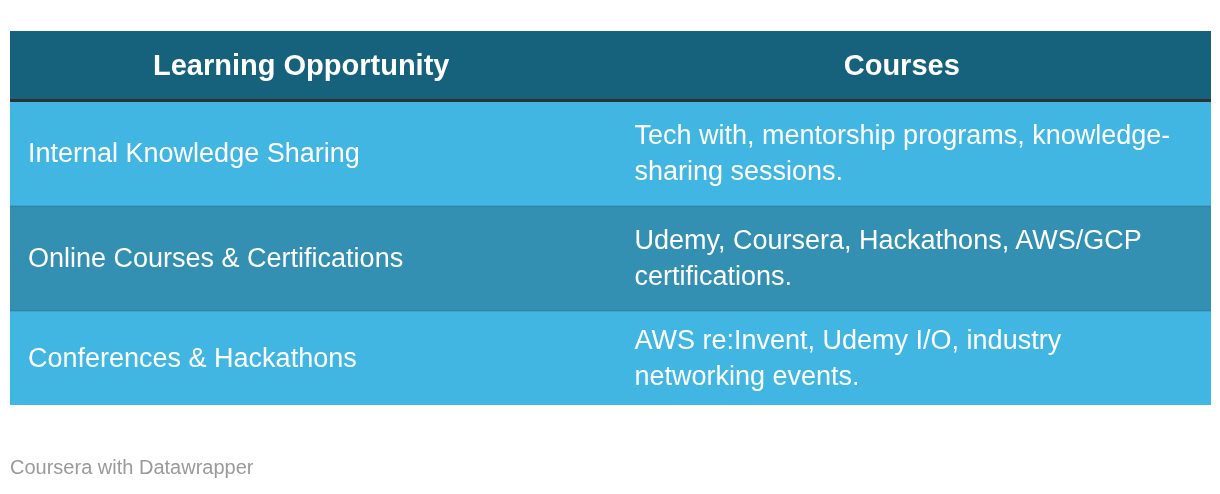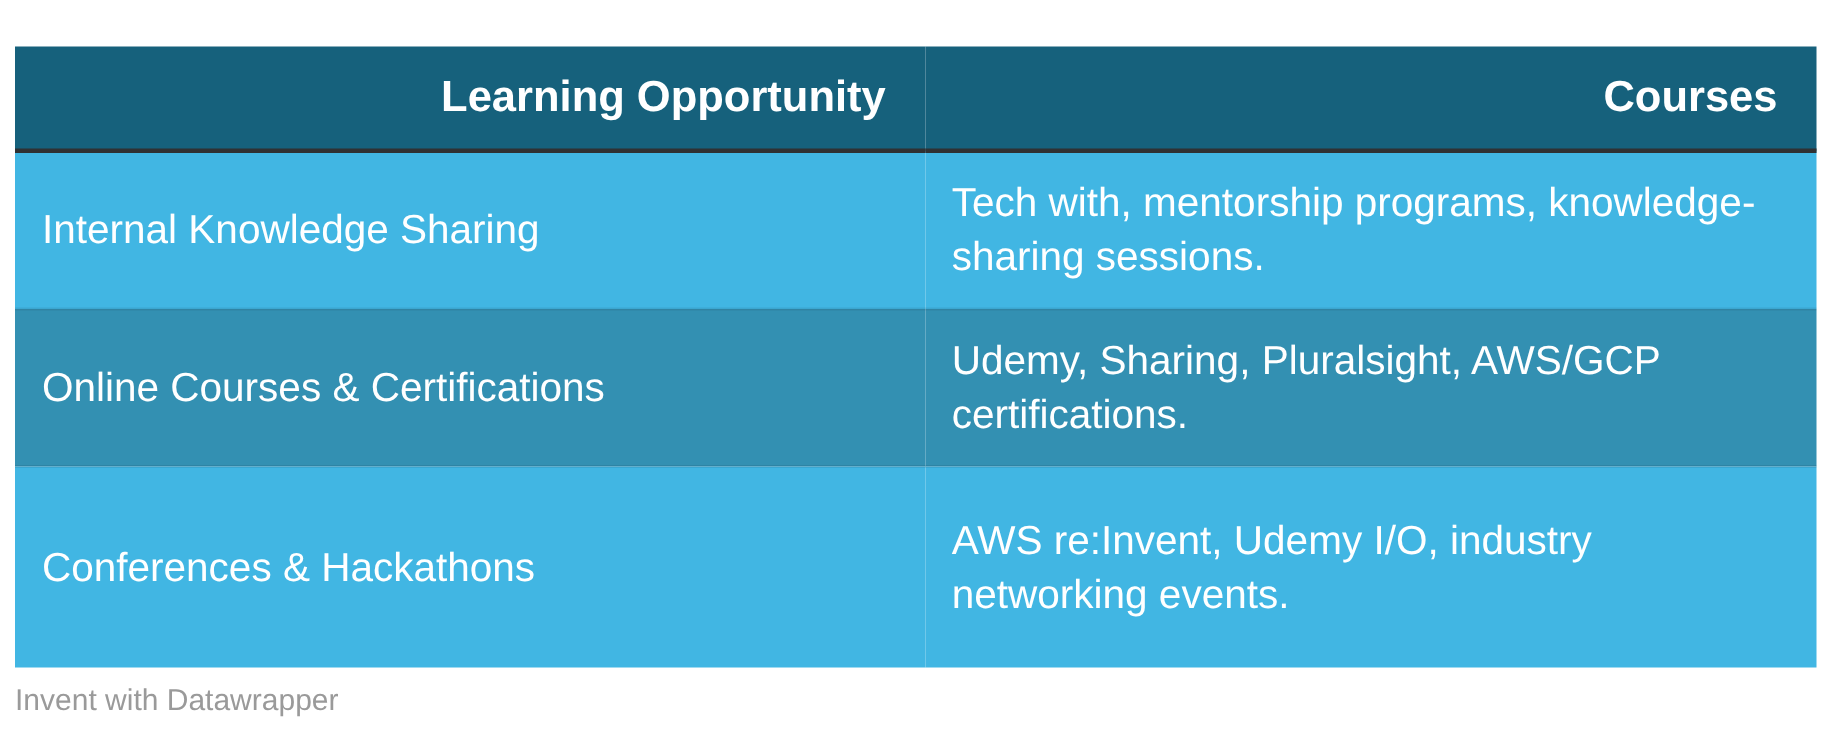--- a/index.html
+++ b/index.html
@@ -27,38 +27,38 @@
     border-spacing: 0;
   }
   col.col-opportunity { width: 50.5%; }
   col.col-examples   { width: 49.5%; }
 
   table.dw-table thead th {
     background: var(--header-bg, #16617c);
     color: var(--text-color, #ffffff);
     font-size: 29px;
     font-weight: bold;
-    text-align: right;
+    text-align: center;
     height: 68px;
     padding: 0 26px 0 2px;
     vertical-align: middle;
     border-bottom: 3px solid var(--header-border, #2f3133);
   }
   table.dw-table tbody td {
     color: var(--text-color, #ffffff);
     font-size: 27px;
     line-height: 36px;
     text-align: left;
     padding: 0 26px 0 18px;
     vertical-align: middle;
   }
   tr.row-light  td { background: var(--row-light, #41b6e3); }
   tr.row-medium td { background: var(--row-medium, #3390b2); }
   table.dw-table tbody tr { height: 105px; }
-  table.dw-table tbody tr:last-child { height: 134px; }
+  table.dw-table tbody tr:last-child { height: 94px; }
   table.dw-table tbody tr + tr td {
     border-top: 2px solid rgba(0,0,0,0.08);
   }
   .footer {
     position: absolute;
     left: 10px;
     top: 455px;
     font-size: 20px;
     line-height: 24px;
   }
@@ -84,26 +84,26 @@
         <th>Courses</th>
       </tr>
     </thead>
     <tbody>
       <tr class="row-light">
         <td>Internal Knowledge Sharing</td>
         <td>Tech with, mentorship programs, knowledge-sharing sessions.</td>
       </tr>
       <tr class="row-medium">
         <td>Online Courses &amp; Certifications</td>
-        <td>Udemy, Sharing, Pluralsight, AWS/GCP certifications.</td>
+        <td>Udemy, Coursera, Hackathons, AWS/GCP certifications.</td>
       </tr>
       <tr class="row-light">
         <td>Conferences &amp; Hackathons</td>
         <td>AWS re:Invent, Udemy I/O, industry networking events.</td>
       </tr>
     </tbody>
   </table>
 
   <div class="footer">
-    <a>Invent with Datawrapper</a>
+    <a>Coursera with Datawrapper</a>
   </div>
 
 </div>
 
 </body></html>

